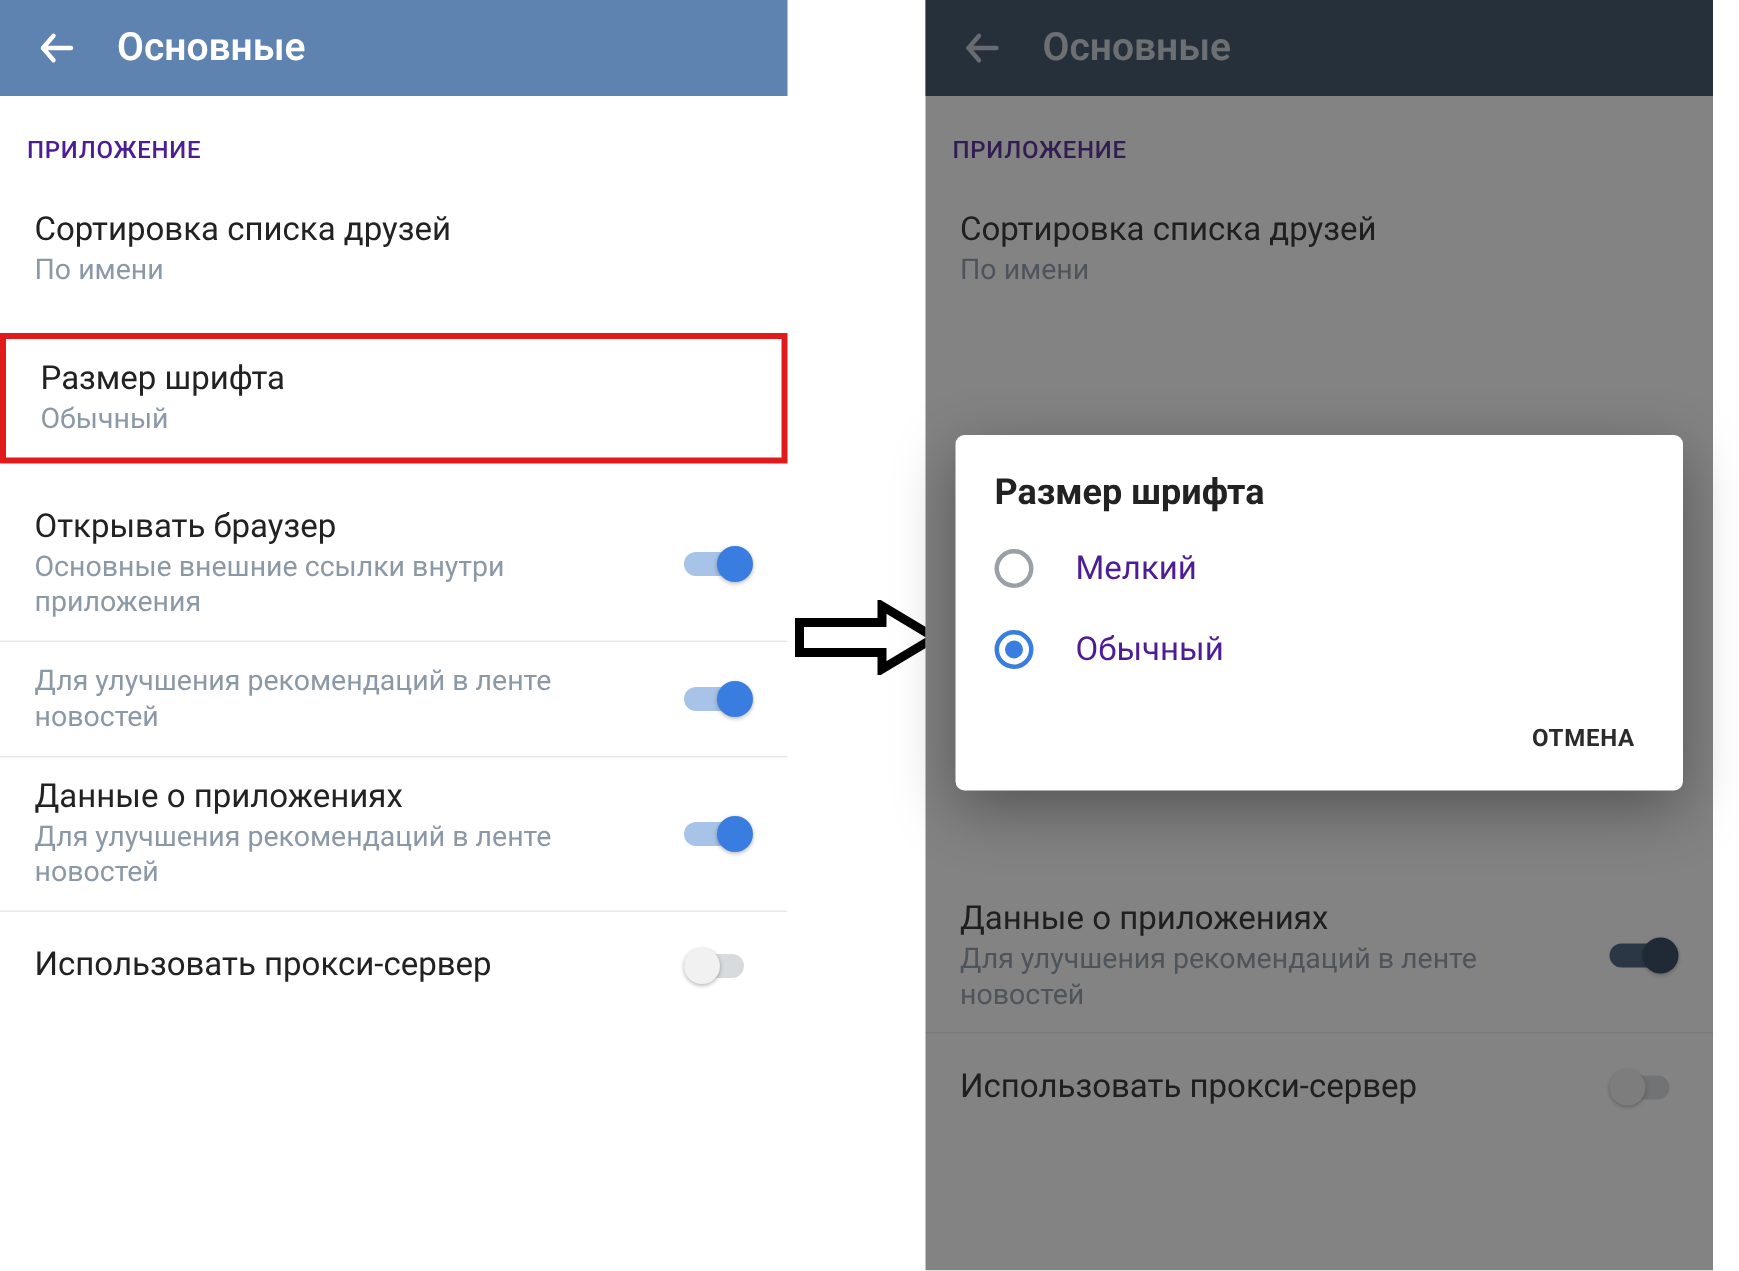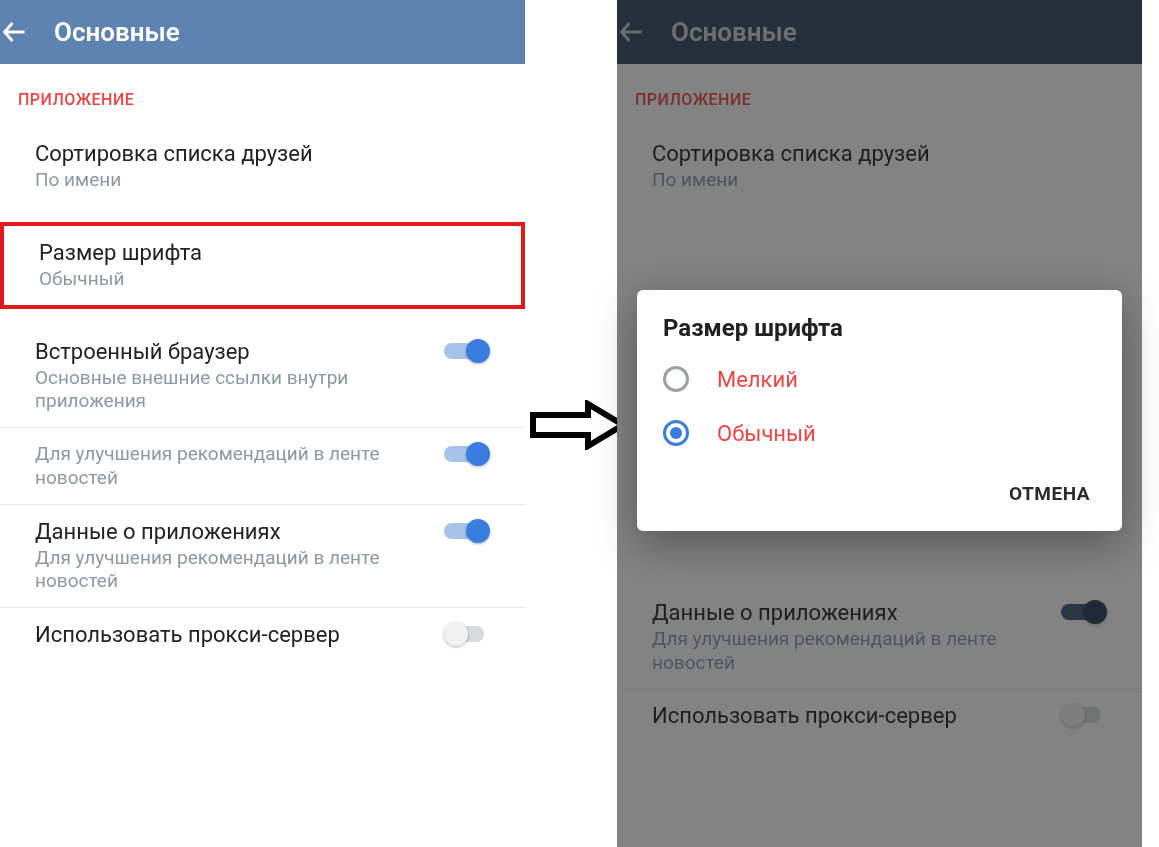--- a/index.html
+++ b/index.html
@@ -17,38 +17,38 @@
     width: 525px;
     height: 847px;
     background: #fff;
   }
   .panel.left { left: 0; }
   .panel.right { left: 617px; }
   .appbar {
     height: 64px;
     display: flex;
     align-items: center;
-    padding: 0 0;
+    padding: 0 24px;
     color: #fff;
   }
   .appbar.light { background: #5e83b1; }
   .appbar.dark  { background: #324760; }
   .back-arrow { width: 28px; height: 28px; margin-right: 26px; cursor: pointer; }
   .appbar-title { font-size: 26px; font-weight: 600; }
   .section-label {
     font-size: 16px;
     letter-spacing: 0.5px;
-    color: #ef4444;
+    color: #4c1d95;
     padding: 26px 18px 18px;
     font-weight: 500;
   }
   .row {
-    padding: 14px 35px;
+    padding: 14px 23px;
     display: flex;
-    align-items: flex-start;
+    align-items: center;
     justify-content: space-between;
     min-height: 72px;
     cursor: pointer;
   }
   .row-text { flex: 1; padding-right: 10px; }
   .row-title { font-size: 22px; color: #222; font-weight: 400; margin-bottom: 2px; }
   .row-sub   { font-size: 19px; color: #8b98a6; line-height: 1.25; }
   .divider { height: 1px; background: #e6e9eb; }
   .highlight { border: 4px solid #e11b1b; }
   .switch {
@@ -82,23 +82,23 @@
   }
   .radio {
     width: 26px; height: 26px; border: 3px solid #9aa0a6; border-radius: 50%;
     margin-right: 28px; position: relative; flex-shrink: 0;
   }
   .radio.selected { border-color: #3a7de0; }
   .radio.selected::after {
     content: ""; position: absolute; top: 4px; left: 4px; width: 12px; height: 12px;
     border-radius: 50%; background: #3a7de0;
   }
-  .dialog-opt span { font-size: 22px; color: #ef4444; }
+  .dialog-opt span { font-size: 22px; color: #4c1d95; }
   .dialog-actions { display: flex; justify-content: flex-end; padding: 14px 20px 18px; }
-  .dialog-btn { font-size: 19px; font-weight: 700; color: #2b2b2b; padding: 8px 12px; cursor: pointer; letter-spacing: 0.5px; }
+  .dialog-btn { font-size: 16px; font-weight: 700; color: #2b2b2b; padding: 8px 12px; cursor: pointer; letter-spacing: 0.5px; }
 
   .arrow-between {
     position: absolute; top: 400px; left: 528px; width: 100px; height: 50px;
   }
 
   
   .panel.right .row-title { color: #222; }
   .panel.right .row-sub   { color: #8b98a6; }
 </style>
 </head>
@@ -130,21 +130,21 @@
     <div class="row-text">
       <div class="row-title">Размер шрифта</div>
       <div class="row-sub">Обычный</div>
     </div>
   </div>
 
   <div style="height:16px"></div>
 
   <div class="row">
     <div class="row-text">
-      <div class="row-title">Встроенный браузер</div>
+      <div class="row-title">Открывать браузер</div>
       <div class="row-sub">Основные внешние ссылки внутри приложения</div>
     </div>
     <div class="switch">
         <div class="track"></div>
         <div class="thumb"></div>
       </div>
   </div>
   <div class="divider"></div>
 
   <div class="row">

